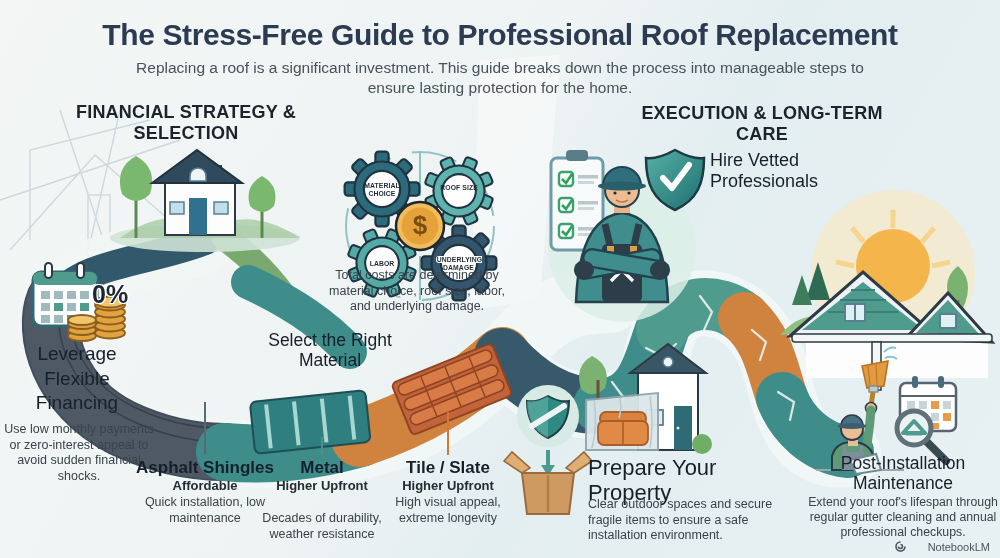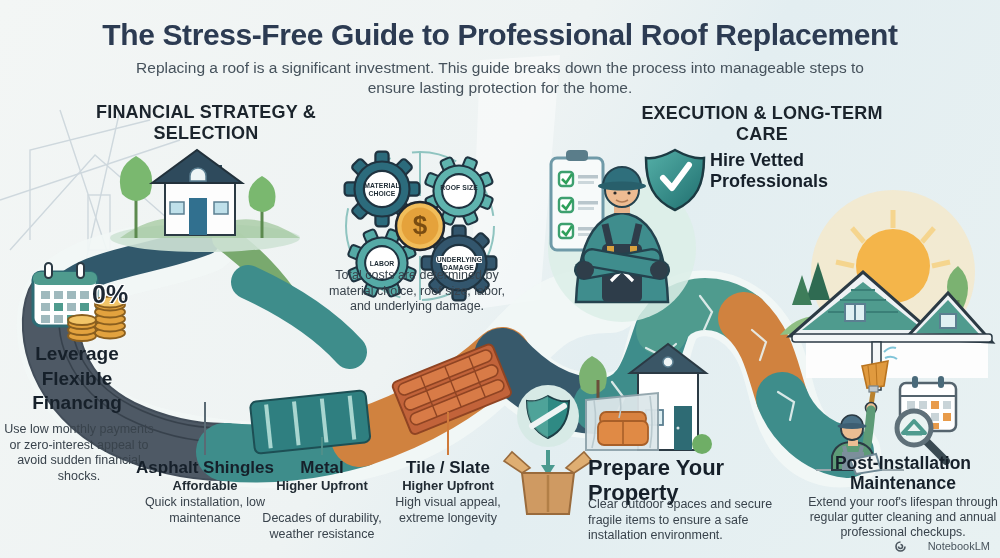--- a/index.html
+++ b/index.html
@@ -6,31 +6,31 @@
   .stage{
     position:relative;width:1000px;height:558px;overflow:hidden;
     font-family:"Liberation Sans","DejaVu Sans",sans-serif;
     background:linear-gradient(120deg,#f3f6f5 0%,#eef3f3 45%,#e3eef1 60%,#e8f1f2 100%);
   }
   .abs{position:absolute;}
   .ctr{text-align:center;}
   .title{font-size:30px;font-weight:800;color:#2c3b52;letter-spacing:-0.4px;}
   .subtitle{font-size:15.5px;color:#46525c;line-height:1.3;}
   .h-caps{font-size:18px;font-weight:800;color:#1b242c;line-height:1.18;letter-spacing:0.2px;}
-  .h-sec{font-size:17.5px;font-weight:700;color:#16202a;line-height:1.15;}
+  .h-sec{font-size:17.5px;font-weight:400;color:#16202a;line-height:1.15;}
   .h-sm{font-size:15px;font-weight:800;color:#16202a;}
   .body-txt{font-size:12.5px;color:#39434c;line-height:1.24;}
   .mat-name{font-size:17px;font-weight:800;color:#16202a;}
   .mat-tag{font-size:13px;font-weight:700;color:#222c34;}
   .gear-label{font-size:6.8px;font-weight:800;color:#1d2a33;line-height:1.12;letter-spacing:0.1px;}
   .gear-label.pill span{background:#fff;border-radius:3px;padding:0 1px;}
   .badge-0{font-size:25px;font-weight:800;color:#1d2733;
     text-shadow:-1px -1px 0 #fff,1px -1px 0 #fff,-1px 1px 0 #fff,1px 1px 0 #fff;}
   .dollar{font-size:26px;font-weight:800;color:#7a4d12;}
-  .watermark{display:flex;gap:21px;font-size:11px;color:#4a555e;}
+  .watermark{display:flex;align-items:center;gap:21px;font-size:11px;color:#4a555e;}
   svg{display:block;}
 </style>
 </head>
 <body>
 
 <div class="stage">
 
   <svg class="abs" style="left:0;top:0" width="1000" height="558" viewBox="0 0 1000 558">
     <defs>
       <linearGradient id="shieldG" x1="0" y1="0" x2="1" y2="1">
@@ -369,36 +369,37 @@
       <line x1="927" y1="442" x2="946" y2="461" stroke="#3a4a52" stroke-width="8" stroke-linecap="round"></line>
       <circle cx="914" cy="428" r="17" fill="#eaf3f2" stroke="#5f7079" stroke-width="5"></circle>
       <polygon points="903,433 914,421 925,433" fill="none" stroke="#4f9b8e" stroke-width="4" stroke-linejoin="round"></polygon>
       <line x1="906" y1="434" x2="922" y2="434" stroke="#4f9b8e" stroke-width="3"></line>
     </g>
   </svg>
 
   <div class="abs ctr subtitle" style="left:115px;top:58px;width:770px">Replacing a roof is a significant investment. This guide breaks down the process into manageable steps to ensure lasting protection for the home.</div>
   <div class="abs ctr title" style="left:50px;top:18px;width:900px">The Stress-Free Guide to Professional Roof Replacement</div>
 
-  <div class="abs ctr h-caps" style="left:96px;top:102px;width:220px">FINANCIAL STRATEGY &amp; SELECTION</div>
+  <div class="abs ctr h-caps" style="left:76px;top:102px;width:220px">FINANCIAL STRATEGY &amp; SELECTION</div>
   <div class="abs ctr h-caps" style="left:622px;top:103px;width:280px">EXECUTION &amp; LONG-TERM CARE</div>
 
 
   <div class="abs ctr gear-label" style="left:358px;top:182px;width:48px">MATERIAL CHOICE</div>
   <div class="abs ctr gear-label" style="left:435px;top:184px;width:48px">ROOF SIZE</div>
   <div class="abs ctr gear-label" style="left:358px;top:260px;width:48px">LABOR</div>
   <div class="abs ctr gear-label pill" style="left:428px;top:256px;width:62px"><span>UNDERLYING DAMAGE</span></div>
   <div class="abs ctr dollar" style="left:404px;top:210px;width:32px">$</div>
 
   <div class="abs ctr body-txt" style="left:328px;top:268px;width:178px">Total costs are determined by material choice, roof size, labor, and underlying damage.</div>
 
   <div class="abs badge-0" style="left:92px;top:280px">0%</div>
   <div class="abs ctr h-sec" style="left:17px;top:342px;width:120px;font-size:19px;line-height:1.3">Leverage Flexible Financing</div>
   <div class="abs ctr body-txt" style="left:0px;top:422px;width:158px">Use low monthly payments or zero-interest appeal to avoid sudden financial shocks.</div>
 
+  <div class="abs ctr h-sec" style="left:255px;top:330px;width:150px">Select the Right Material</div>
 
   <div class="abs ctr" style="left:125px;top:458px;width:160px">
     <div class="mat-name">Asphalt Shingles</div>
     <div class="mat-tag">Affordable</div>
     <div class="body-txt" style="width:130px;margin:2px auto 0">Quick installation, low maintenance</div>
   </div>
   <div class="abs ctr" style="left:242px;top:458px;width:160px">
     <div class="mat-name">Metal</div>
     <div class="mat-tag">Higher Upfront</div>
     <div class="body-txt" style="width:150px;margin:18px auto 0">Decades of durability, weather resistance</div>

